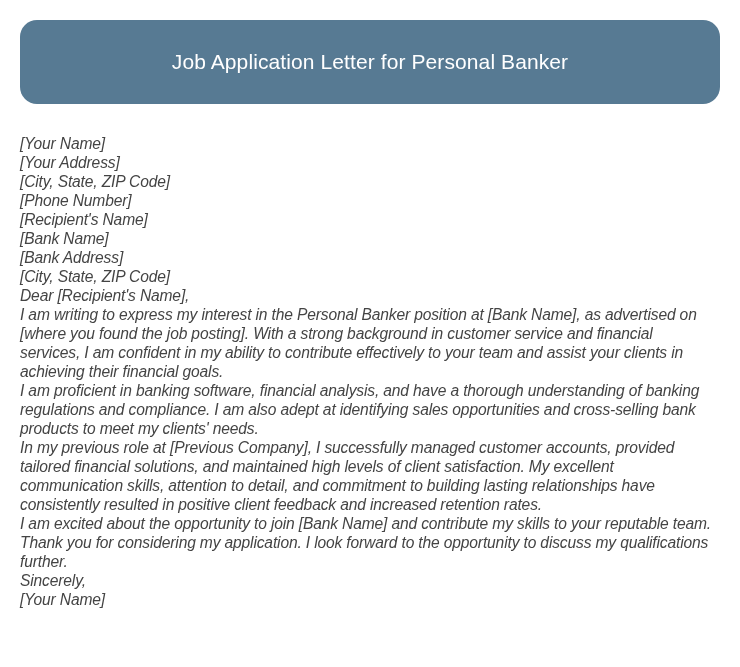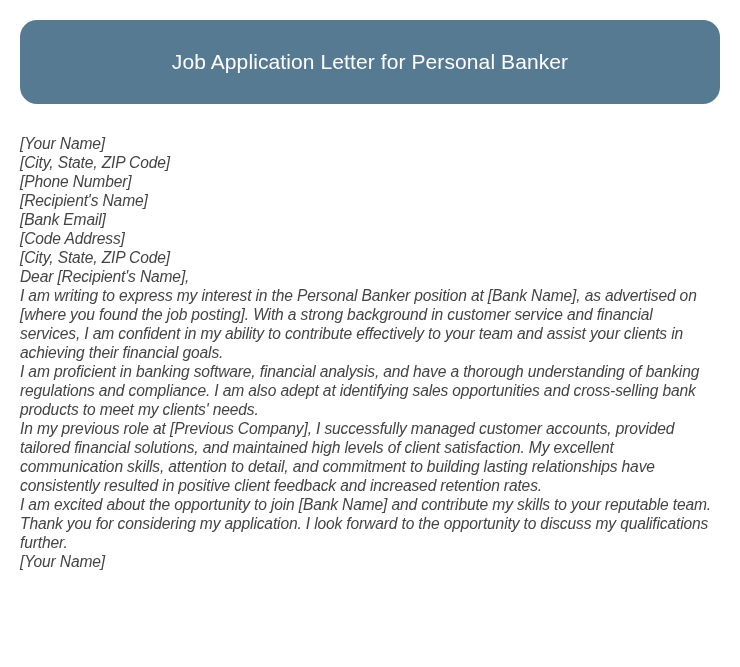--- a/index.html
+++ b/index.html
@@ -52,25 +52,27 @@
   </style>
 </head>
 <body>
 
 <div class="header">
   <h1>Job Application Letter for Personal Banker</h1>
 </div>
 
 <div class="letter">
   <p>[Your Name]</p>
+  <p>[Your Address]</p>
   <p>[City, State, ZIP Code]</p>
   <p>[Phone Number]</p>
   <p>[Recipient's Name]</p>
-  <p>[Bank Email]</p>
-  <p>[Code Address]</p>
+  <p>[Bank Name]</p>
+  <p>[Bank Address]</p>
   <p>[City, State, ZIP Code]</p>
   <p>Dear [Recipient's Name],</p>
   <p>I am writing to express my interest in the Personal Banker position at [Bank Name], as advertised on [where you found the job posting]. With a strong background in customer service and financial services, I am confident in my ability to contribute effectively to your team and assist your clients in achieving their financial goals.</p>
   <p>I am proficient in banking software, financial analysis, and have a thorough understanding of banking regulations and compliance. I am also adept at identifying sales opportunities and cross-selling bank products to meet my clients' needs.</p>
   <p>In my previous role at [Previous Company], I successfully managed customer accounts, provided tailored financial solutions, and maintained high levels of client satisfaction. My excellent communication skills, attention to detail, and commitment to building lasting relationships have consistently resulted in positive client feedback and increased retention rates.</p>
   <p>I am excited about the opportunity to join [Bank Name] and contribute my skills to your reputable team. Thank you for considering my application. I look forward to the opportunity to discuss my qualifications further.</p>
+  <p>Sincerely,</p>
   <p>[Your Name]</p>
 </div>
 
 </body></html>

